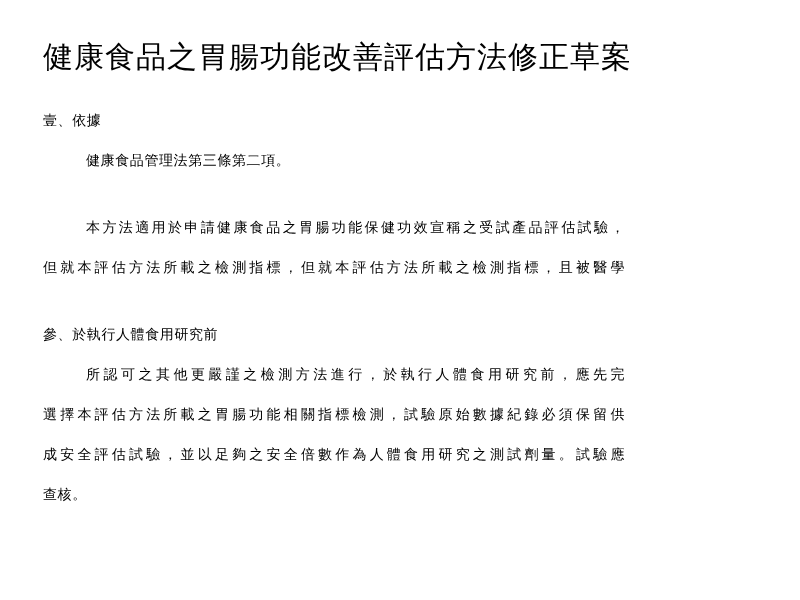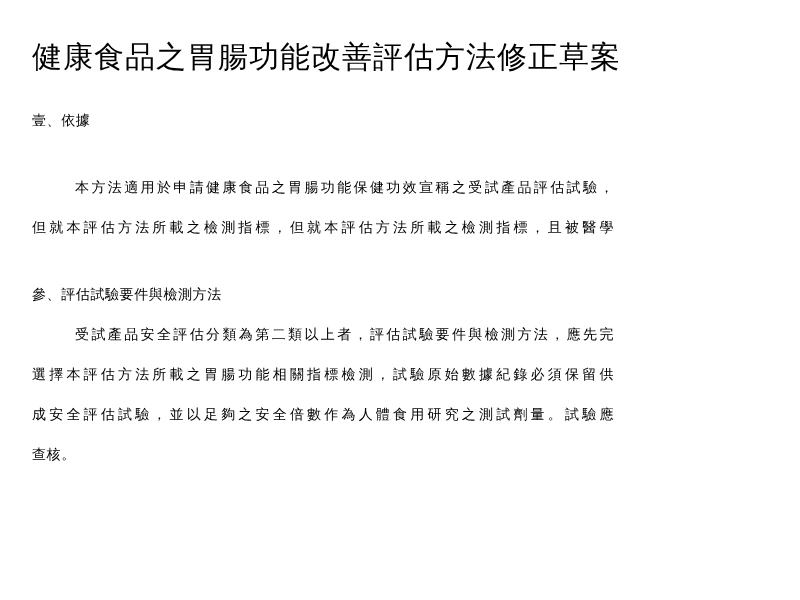--- a/index.html
+++ b/index.html
@@ -13,20 +13,21 @@
     overflow: hidden;
     color: #000000;
     font-family: "DejaVu Serif", "Liberation Serif", serif;
   }
   .page {
     box-sizing: border-box;
     width: 644px;
     height: 600px;
     padding: 34px 30px 0 32px;
     background: #ffffff;
+    margin-left: 11px;
   }
   .doc-title {
     margin: 0 0 20px 0;
     font-size: 30px;
     font-weight: normal;
     line-height: 46px;
     letter-spacing: 1px;
     text-align: center;
     white-space: nowrap;
   }
@@ -52,28 +53,29 @@
 </style>
 </head>
 <body>
 
 <div class="page">
 
   <h1 class="doc-title">健康食品之胃腸功能改善評估方法修正草案</h1>
 
   <section class="sec">
     <div class="line">壹、依據</div>
+    <div class="line indent">健康食品管理法第三條第二項。</div>
   </section>
 
   <section class="sec">
     <div class="line indent fill">本方法適用於申請健康食品之胃腸功能保健功效宣稱之受試產品評估試驗，</div>
     <div class="line fill">但就本評估方法所載之檢測指標，但就本評估方法所載之檢測指標，且被醫學</div>
   </section>
 
   <section class="sec">
-    <div class="line">參、評估試驗要件與檢測方法</div>
-    <div class="line indent fill">受試產品安全評估分類為第二類以上者，評估試驗要件與檢測方法，應先完</div>
+    <div class="line">參、於執行人體食用研究前</div>
+    <div class="line indent fill">所認可之其他更嚴謹之檢測方法進行，於執行人體食用研究前，應先完</div>
     <div class="line fill">選擇本評估方法所載之胃腸功能相關指標檢測，試驗原始數據紀錄必須保留供</div>
     <div class="line fill">成安全評估試驗，並以足夠之安全倍數作為人體食用研究之測試劑量。試驗應</div>
     <div class="line">查核。</div>
   </section>
 
 </div>
 
 </body></html>

